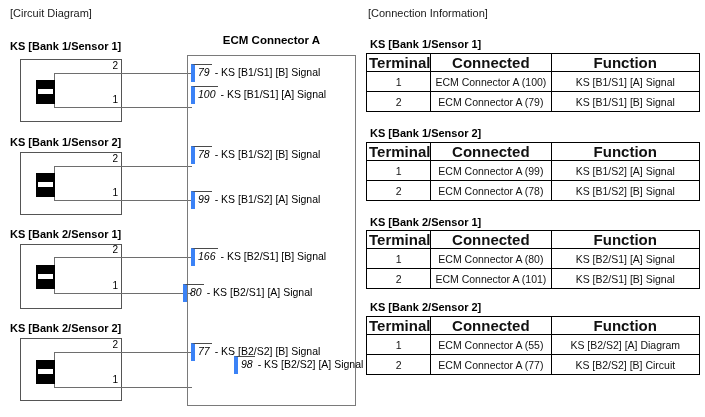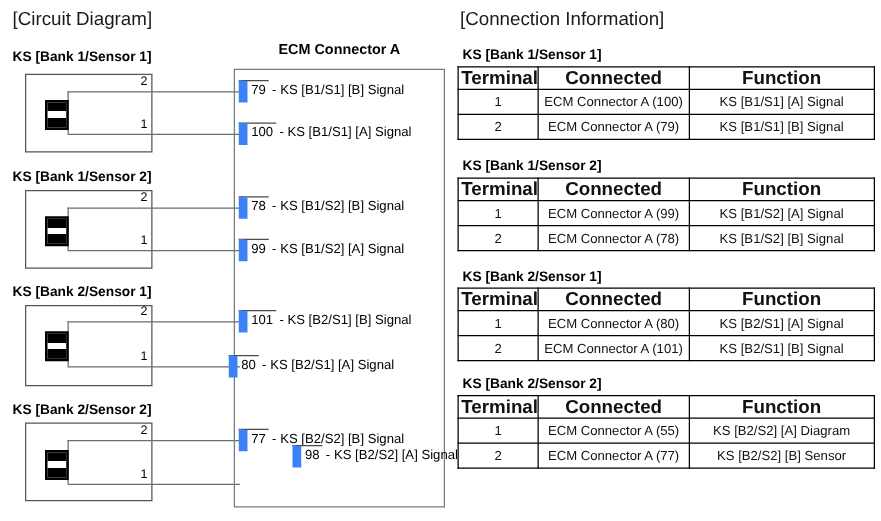--- a/index.html
+++ b/index.html
@@ -2,37 +2,37 @@
 <html><head>
 <meta charset="utf-8">
 <style>
   html,body{margin:0;padding:0;}
   body{
     width:705px;height:417px;background:#ffffff;overflow:hidden;position:relative;
     font-family:"Liberation Sans","DejaVu Sans",sans-serif;color:#111;
     -webkit-font-smoothing:antialiased;
   }
   .abs{position:absolute;}
-  .section-title{font-size:15px;color:#1a1a1a;white-space:nowrap;}
+  .section-title{font-size:11px;color:#1a1a1a;white-space:nowrap;}
   
   .sensor-label{font-weight:bold;font-size:11px;color:#000;white-space:nowrap;}
   .sensor-box{width:100px;height:61px;border:1px solid #555;background:#fff;}
   .wire{height:1px;background:#6e6e6e;}
   .vline{width:1px;background:#6e6e6e;}
   .digit{width:24px;text-align:right;font-size:10px;color:#000;line-height:1;}
   .ks-symbol{
     width:15px;height:20px;border:2px solid #000;
     background:linear-gradient(to bottom,#000 0 36%,#fff 36% 62%,#000 62% 100%);
   }
   .ecm-box{border:1px solid #7a7a7a;background:transparent;}
   .ecm-title{font-weight:bold;font-size:11.5px;text-align:center;color:#000;white-space:nowrap;}
   .pin{display:flex;align-items:flex-start;white-space:nowrap;}
   .pin-num{
-    border-top:1px solid #4a4a4a;border-left:7px solid #3b82f6;
-    padding:2px 2px 4px 3px;font-size:10.5px;line-height:1;color:#000;
+    border-top:1px solid #4a4a4a;border-left:4px solid #3b82f6;
+    padding:2px 2px 4px 3px;font-size:10.5px;line-height:1;color:#000;font-style:italic;
   }
   .pin-label{font-size:10.5px;margin:3px 0 0 3px;line-height:1;color:#000;}
   
   .tbl-title{font-weight:bold;font-size:11px;color:#000;white-space:nowrap;}
   table.conn{
     border-collapse:collapse;table-layout:fixed;width:334px;
     position:absolute;left:366px;background:#fff;
   }
   table.conn th,table.conn td{
     border:1px solid #000;text-align:center;vertical-align:middle;
@@ -85,34 +85,34 @@
 <div class="abs digit" style="left:94px;top:340px;">2</div>
 <div class="abs digit" style="left:94px;top:375px;">1</div>
 
 <div class="abs ecm-title" style="left:187px;top:34px;width:169px;">ECM Connector A</div>
 <div class="abs ecm-box" style="left:187px;top:55px;width:167px;height:349px;"></div>
 
 <div class="abs pin" style="left:191px;top:64px;">
     <span class="pin-num">79</span>
     <span class="pin-label">- KS [B1/S1] [B] Signal</span>
   </div>
-<div class="abs pin" style="left:191px;top:98px;">
+<div class="abs pin" style="left:191px;top:86px;">
     <span class="pin-num">100</span>
     <span class="pin-label">- KS [B1/S1] [A] Signal</span>
   </div>
-<div class="abs pin" style="left:191px;top:157px;">
+<div class="abs pin" style="left:191px;top:146px;">
     <span class="pin-num">78</span>
     <span class="pin-label">- KS [B1/S2] [B] Signal</span>
   </div>
 <div class="abs pin" style="left:191px;top:191px;">
     <span class="pin-num">99</span>
     <span class="pin-label">- KS [B1/S2] [A] Signal</span>
   </div>
 <div class="abs pin" style="left:191px;top:248px;">
-    <span class="pin-num">101</span>
+    <span class="pin-num">166</span>
     <span class="pin-label">- KS [B2/S1] [B] Signal</span>
   </div>
 <div class="abs pin" style="left:183px;top:284px;">
     <span class="pin-num">80</span>
     <span class="pin-label">- KS [B2/S1] [A] Signal</span>
   </div>
 <div class="abs pin" style="left:191px;top:343px;">
     <span class="pin-num">77</span>
     <span class="pin-label">- KS [B2/S2] [B] Signal</span>
   </div>
@@ -215,16 +215,16 @@
     <th>Function</th>
   </tr>
   <tr>
     <td>1</td>
     <td>ECM Connector A (55)</td>
     <td>KS [B2/S2] [A] Diagram</td>
   </tr>
   <tr>
     <td>2</td>
     <td>ECM Connector A (77)</td>
-    <td>KS [B2/S2] [B] Sensor</td>
+    <td>KS [B2/S2] [B] Circuit</td>
   </tr>
 </tbody>
   </table>
 
 </body></html>

